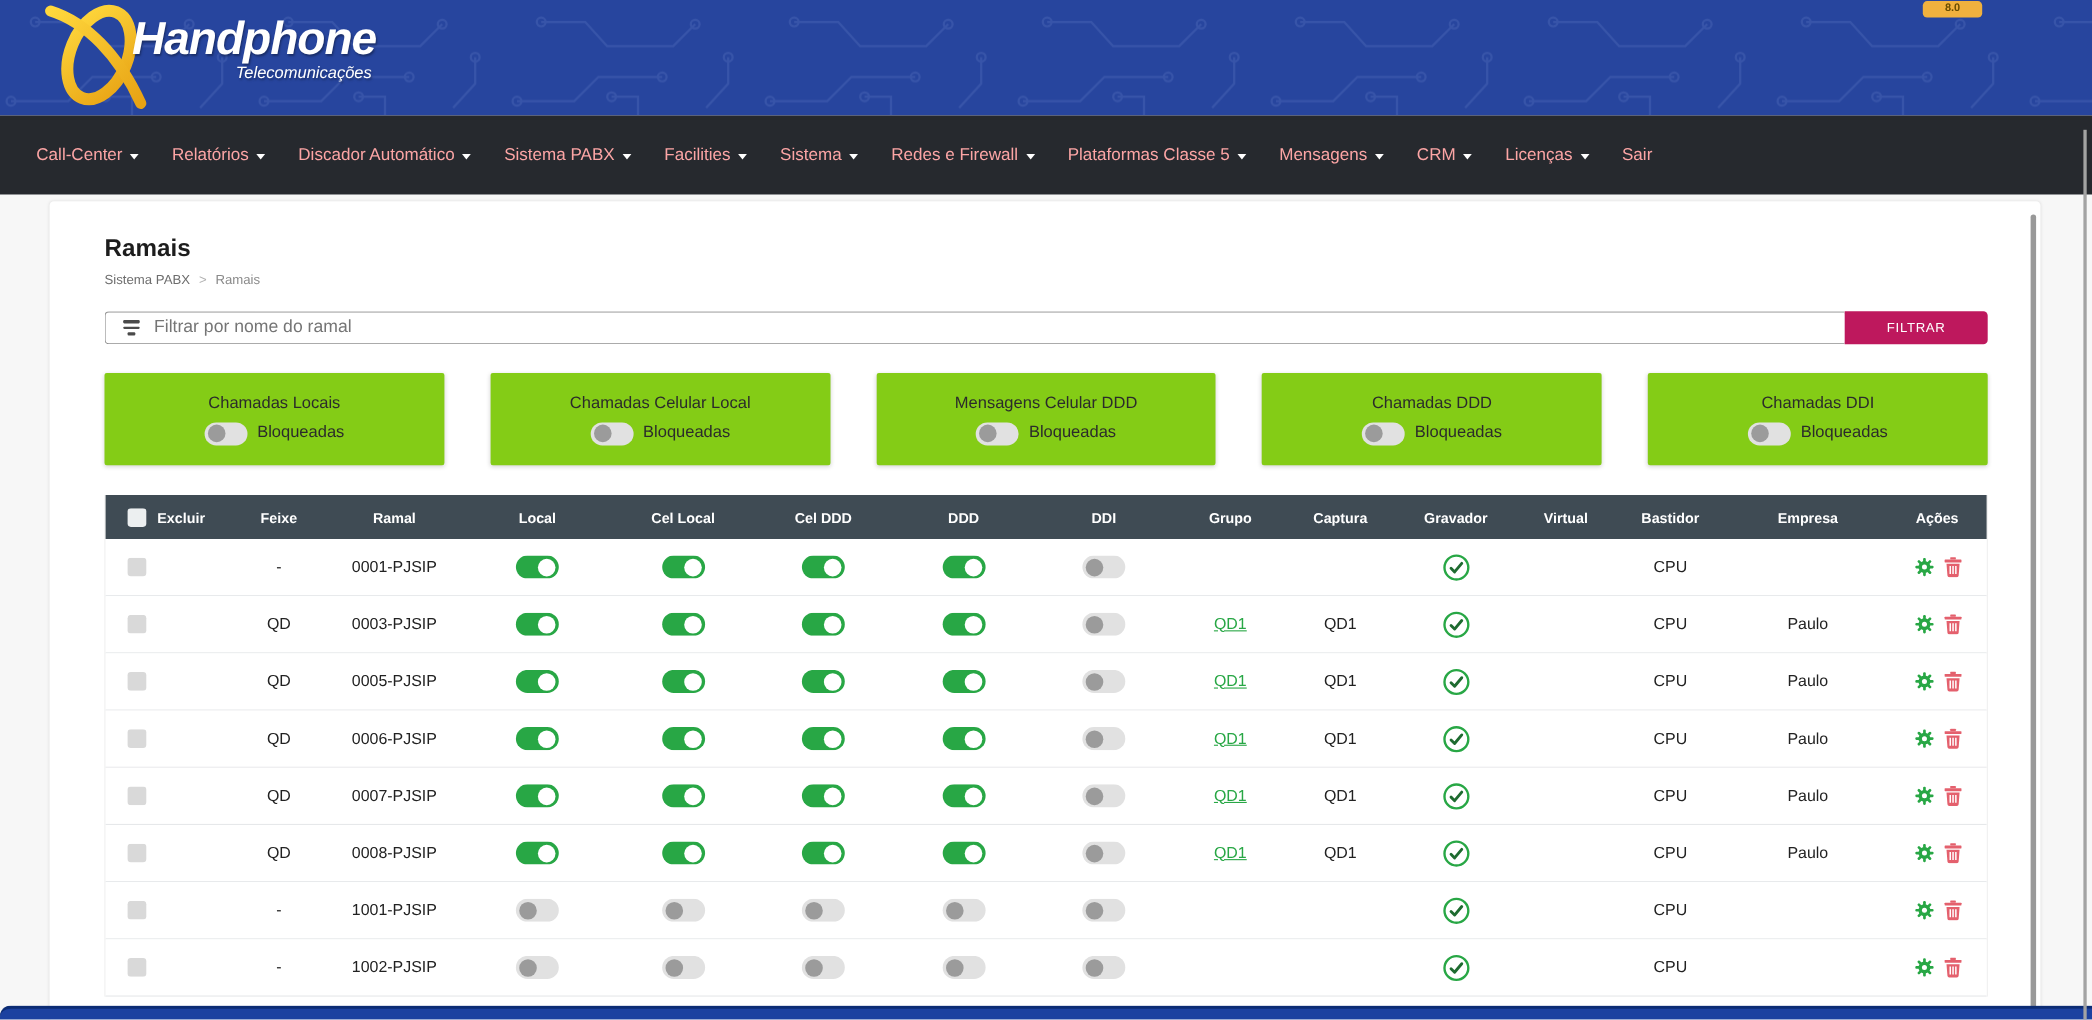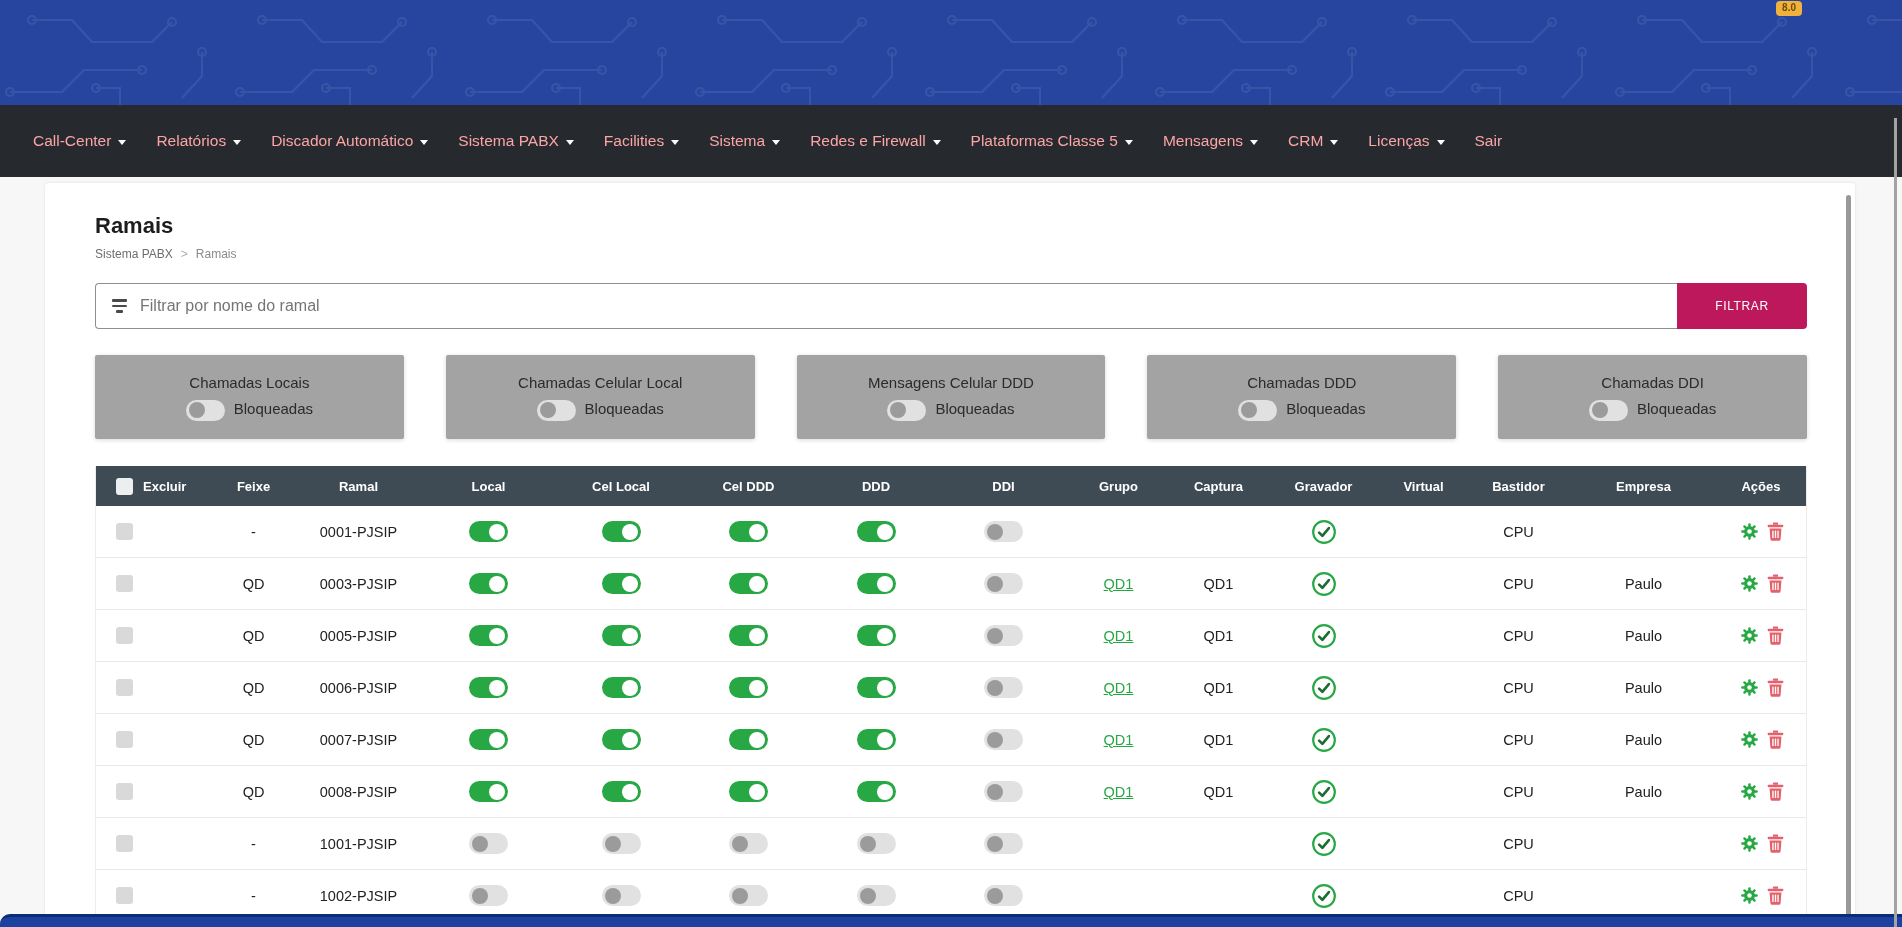--- a/index.html
+++ b/index.html
@@ -8,21 +8,21 @@
 
   
   .top-header{position:absolute;top:0;left:0;width:100%;height:105px;background:#27459e;overflow:hidden;}
   .circuit{position:absolute;top:0;left:0;}
   .logo{position:absolute;left:34px;top:2px;display:flex;align-items:flex-start;}
   .logo-text{margin-left:-26px;margin-top:12px;color:#fff;font-style:italic;
     text-shadow:1px 2px 2px rgba(0,0,0,.35);}
   .brand{font-size:42px;font-weight:bold;letter-spacing:-1px;line-height:1;}
   .tagline{font-size:15px;text-align:right;margin-top:2px;padding-right:4px;}
   .version-badge{position:absolute;right:100px;top:1px;background:#f0b13e;color:#6b4e00;
-    font-size:10px;font-weight:bold;padding:2px 6px 3px;border-radius:4px;line-height:1;}
+    font-size:10px;font-weight:bold;padding:2px 20px 3px;border-radius:4px;line-height:1;}
 
   
   .navbar{position:absolute;top:105px;left:0;width:100%;height:72px;background:#26292e;
     display:flex;align-items:center;padding-left:18px;box-sizing:border-box;}
   .nav-item{display:flex;align-items:center;gap:7px;color:#fca5a5;font-size:15.5px;
     padding:0 15px;cursor:pointer;white-space:nowrap;}
   .nav-item.sair .nav-label{}
   .caret{width:0;height:0;border-left:4.5px solid transparent;border-right:4.5px solid transparent;
     border-top:5px solid #fff;margin-top:2px;}
 
@@ -31,37 +31,37 @@
   .card-main{position:absolute;left:45px;top:6px;width:1810px;height:760px;background:#fff;
     border-radius:4px 4px 0 0;box-shadow:0 0 3px rgba(0,0,0,.10);box-sizing:border-box;
     padding:30px 48px 0 50px;}
 
   .page-title{margin:0;font-size:22px;font-weight:bold;color:#1d1d1d;}
   .breadcrumb{margin-top:8px;font-size:12px;color:#8a8a8a;display:flex;gap:8px;align-items:center;}
   .breadcrumb .bc-first{color:#6d6d6d;}
   .breadcrumb .sep{color:#b0b0b0;}
 
   
-  .filter-row{margin-top:22px;display:flex;height:46px;}
+  .filter-row{margin-top:22px;display:flex;height:30px;}
   .filter-input{flex:1;border:1px solid #8f8f8f;border-right:none;border-radius:4px 0 0 4px;
     display:flex;align-items:center;padding:0 16px;gap:11px;background:#fff;}
   .filter-input input{border:none;outline:none;font-size:16px;width:100%;
     font-family:"Liberation Sans",sans-serif;color:#333;}
   .filter-input input::placeholder{color:#757575;}
   .filter-icon{display:flex;flex-direction:column;gap:3px;align-items:center;}
   .filter-icon span{display:block;height:2.5px;background:#4a4a4a;border-radius:1px;}
   .filter-icon span:nth-child(1){width:15px;}
   .filter-icon span:nth-child(2){width:15px;}
   .filter-icon span:nth-child(3){width:7px;}
   .filter-btn{width:130px;background:#be185d;color:#fff;border:none;border-radius:0 4px 4px 0;
     font-size:12px;letter-spacing:.6px;cursor:pointer;font-family:"Liberation Sans",sans-serif;}
 
   
   .cards-row{margin-top:26px;display:flex;gap:42px;}
-  .tcard{flex:1;height:84px;background:#a3a3a3;border-radius:2px;box-shadow:0 1px 4px rgba(0,0,0,.16);
+  .tcard{flex:1;height:84px;background:#84cc16;border-radius:2px;box-shadow:0 1px 4px rgba(0,0,0,.16);
     display:flex;flex-direction:column;align-items:center;justify-content:center;gap:9px;}
   .tcard-title{font-size:15px;color:#2b2b2b;}
   .tcard-line{display:flex;align-items:flex-start;gap:9px;font-size:15px;color:#2b2b2b;}
 
   
   .toggle{position:relative;display:inline-block;width:39px;height:21px;border-radius:11px;cursor:pointer;}
   .toggle .knob{position:absolute;top:2.5px;width:16px;height:16px;border-radius:50%;}
   .toggle.off{background:#e1e1e1;}
   .toggle.off .knob{left:3px;background:#9b9b9b;}
   .toggle.on{background:#28a745;}
@@ -111,20 +111,30 @@
               <circle cx="96" cy="88" r="4"></circle>
           </g>
         </pattern>
         <linearGradient id="gold" x1="0" y1="0" x2="1" y2="1">
           <stop offset="0" stop-color="#ffd83d"></stop>
             <stop offset="1" stop-color="#e8a314"></stop>
         </linearGradient>
       </defs>
       <rect width="1902" height="105" fill="url(#circ)"></rect>
     </svg>
+    <div class="logo">
+      <svg width="112" height="98" viewBox="0 0 112 98">
+        <ellipse cx="56" cy="48" rx="26" ry="42" fill="none" stroke="url(#gold)" stroke-width="11" transform="rotate(22 56 48)"></ellipse>
+        <path d="M12 8 C 44 18, 74 48, 94 92" fill="none" stroke="url(#gold)" stroke-width="10" stroke-linecap="round"></path>
+      </svg>
+      <div class="logo-text">
+        <div class="brand">Handphone</div>
+        <div class="tagline">Telecomunicações</div>
+      </div>
+    </div>
     <div class="version-badge">8.0</div>
   </header>
 
   <nav class="navbar" id="navbar">
       <div class="nav-item">
     <span class="nav-label">Call-Center</span>
     <span class="caret"></span>
   </div>
       <div class="nav-item">
     <span class="nav-label">Relatórios</span>

